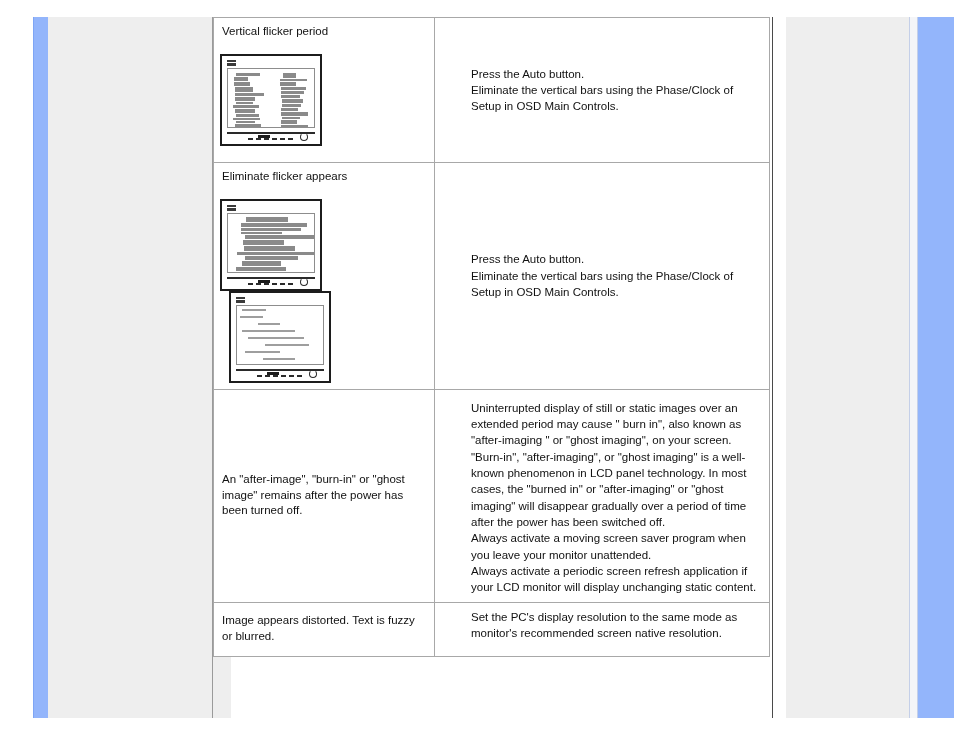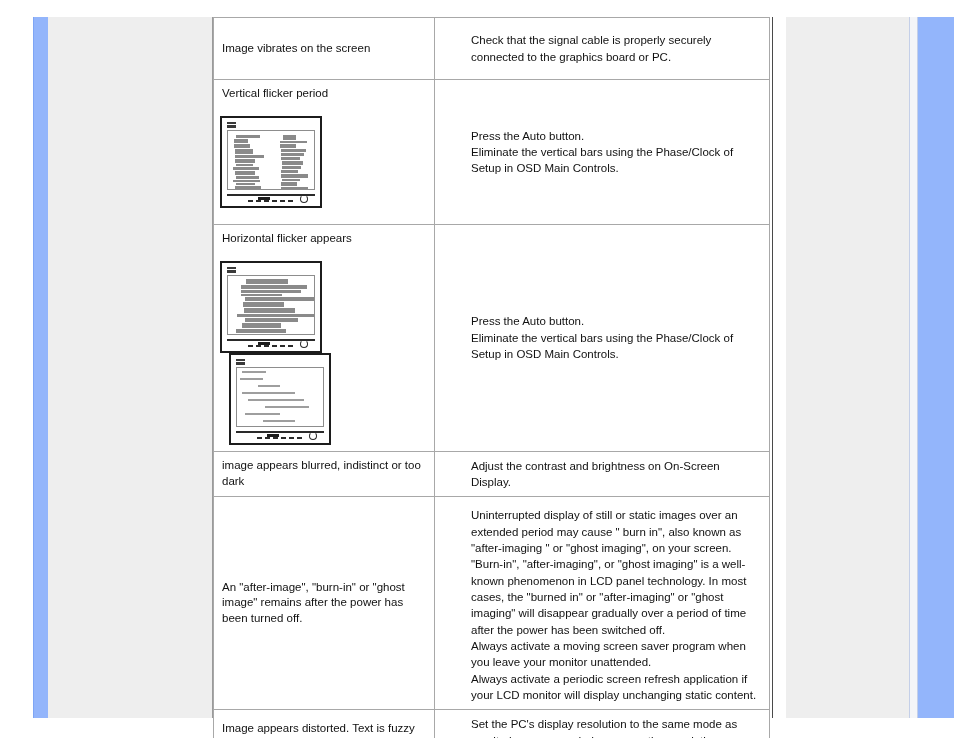--- a/index.html
+++ b/index.html
@@ -201,28 +201,20 @@
   <div class="frame-rule frame-rule-left"></div>
   <div class="frame-rule frame-rule-right"></div>
 
   <table id="tbl">
     <colgroup>
       <col class="c-left">
         <col class="c-right">
     </colgroup>
     <tbody>
 
-      <tr style="height:62px">
-        <td>
-          <div class="cell-pad-l txt">Image vibrates on the screen</div>
-        </td>
-        <td>
-          <div class="cell-pad-r txt-r">Check that the signal cable is properly securely connected to the graphics board or PC.</div>
-        </td>
-      </tr>
 
       <tr style="height:145px">
         <td style="vertical-align:top">
           <div class="cell-pad-l txt">Vertical flicker period</div>
           <div class="img-wrap">
             <div class="mon">
               <div class="tinyicon"></div>
               <div class="screen">
                 <div class="vcol left" id="vcolL">
                     <i style="width: 79%; margin-left: 11%; height: 3px;"></i>
@@ -263,21 +255,21 @@
           </div>
         </td>
         <td>
           <div class="cell-pad-r txt-r" style="white-space:pre-line">Press the Auto button.
 Eliminate the vertical bars using the Phase/Clock of Setup in OSD Main Controls.</div>
         </td>
       </tr>
 
       <tr style="height:140px">
         <td style="vertical-align:top">
-          <div class="cell-pad-l txt">Horizontal flicker appears</div>
+          <div class="cell-pad-l txt">Eliminate flicker appears</div>
           <div class="img-wrap">
             <div class="mon">
               <div class="tinyicon"></div>
               <div class="screen">
                 <div class="hrows" id="hrowsA">
                     <i style="width: 52%; margin-left: 19%; height: 5px; margin-bottom: 1px;"></i>
                     <i style="width: 83%; margin-left: 12%; height: 4px; margin-bottom: 1px;"></i>
                     <i style="width: 75%; margin-left: 13%; height: 3px; margin-bottom: 1px;"></i>
                     <i style="width: 52%; margin-left: 12%; height: 2px; margin-bottom: 1px;"></i>
                     <i style="width: 91%; margin-left: 17%; height: 4px; margin-bottom: 1px;"></i>
@@ -315,28 +307,20 @@
               <div class="power"></div>
             </div>
           </div>
         </td>
         <td>
           <div class="cell-pad-r txt-r" style="white-space:pre-line">Press the Auto button.
 Eliminate the vertical bars using the Phase/Clock of Setup in OSD Main Controls.</div>
         </td>
       </tr>
 
-      <tr style="height:41px">
-        <td>
-          <div class="cell-pad-l txt">image appears blurred, indistinct or too dark</div>
-        </td>
-        <td style="vertical-align:top">
-          <div class="cell-pad-r txt-r">Adjust the contrast and brightness on On-Screen Display.</div>
-        </td>
-      </tr>
 
       <tr style="height:158px">
         <td>
           <div class="cell-pad-l txt">An "after-image", "burn-in" or "ghost image" remains after the power has been turned off.</div>
         </td>
         <td style="vertical-align:top">
           <div class="cell-pad-r txt-r" style="white-space:pre-line; padding-top:10px">Uninterrupted display of still or static images over an extended period may cause " burn in", also known as "after-imaging " or "ghost imaging", on your screen. "Burn-in", "after-imaging", or "ghost imaging" is a well-known phenomenon in LCD panel technology. In most cases, the "burned in" or "after-imaging" or "ghost imaging" will disappear gradually over a period of time after the power has been switched off.
 Always activate a moving screen saver program when you leave your monitor unattended.
 Always activate a periodic screen refresh application if your LCD monitor will display unchanging static content.</div>
         </td>

